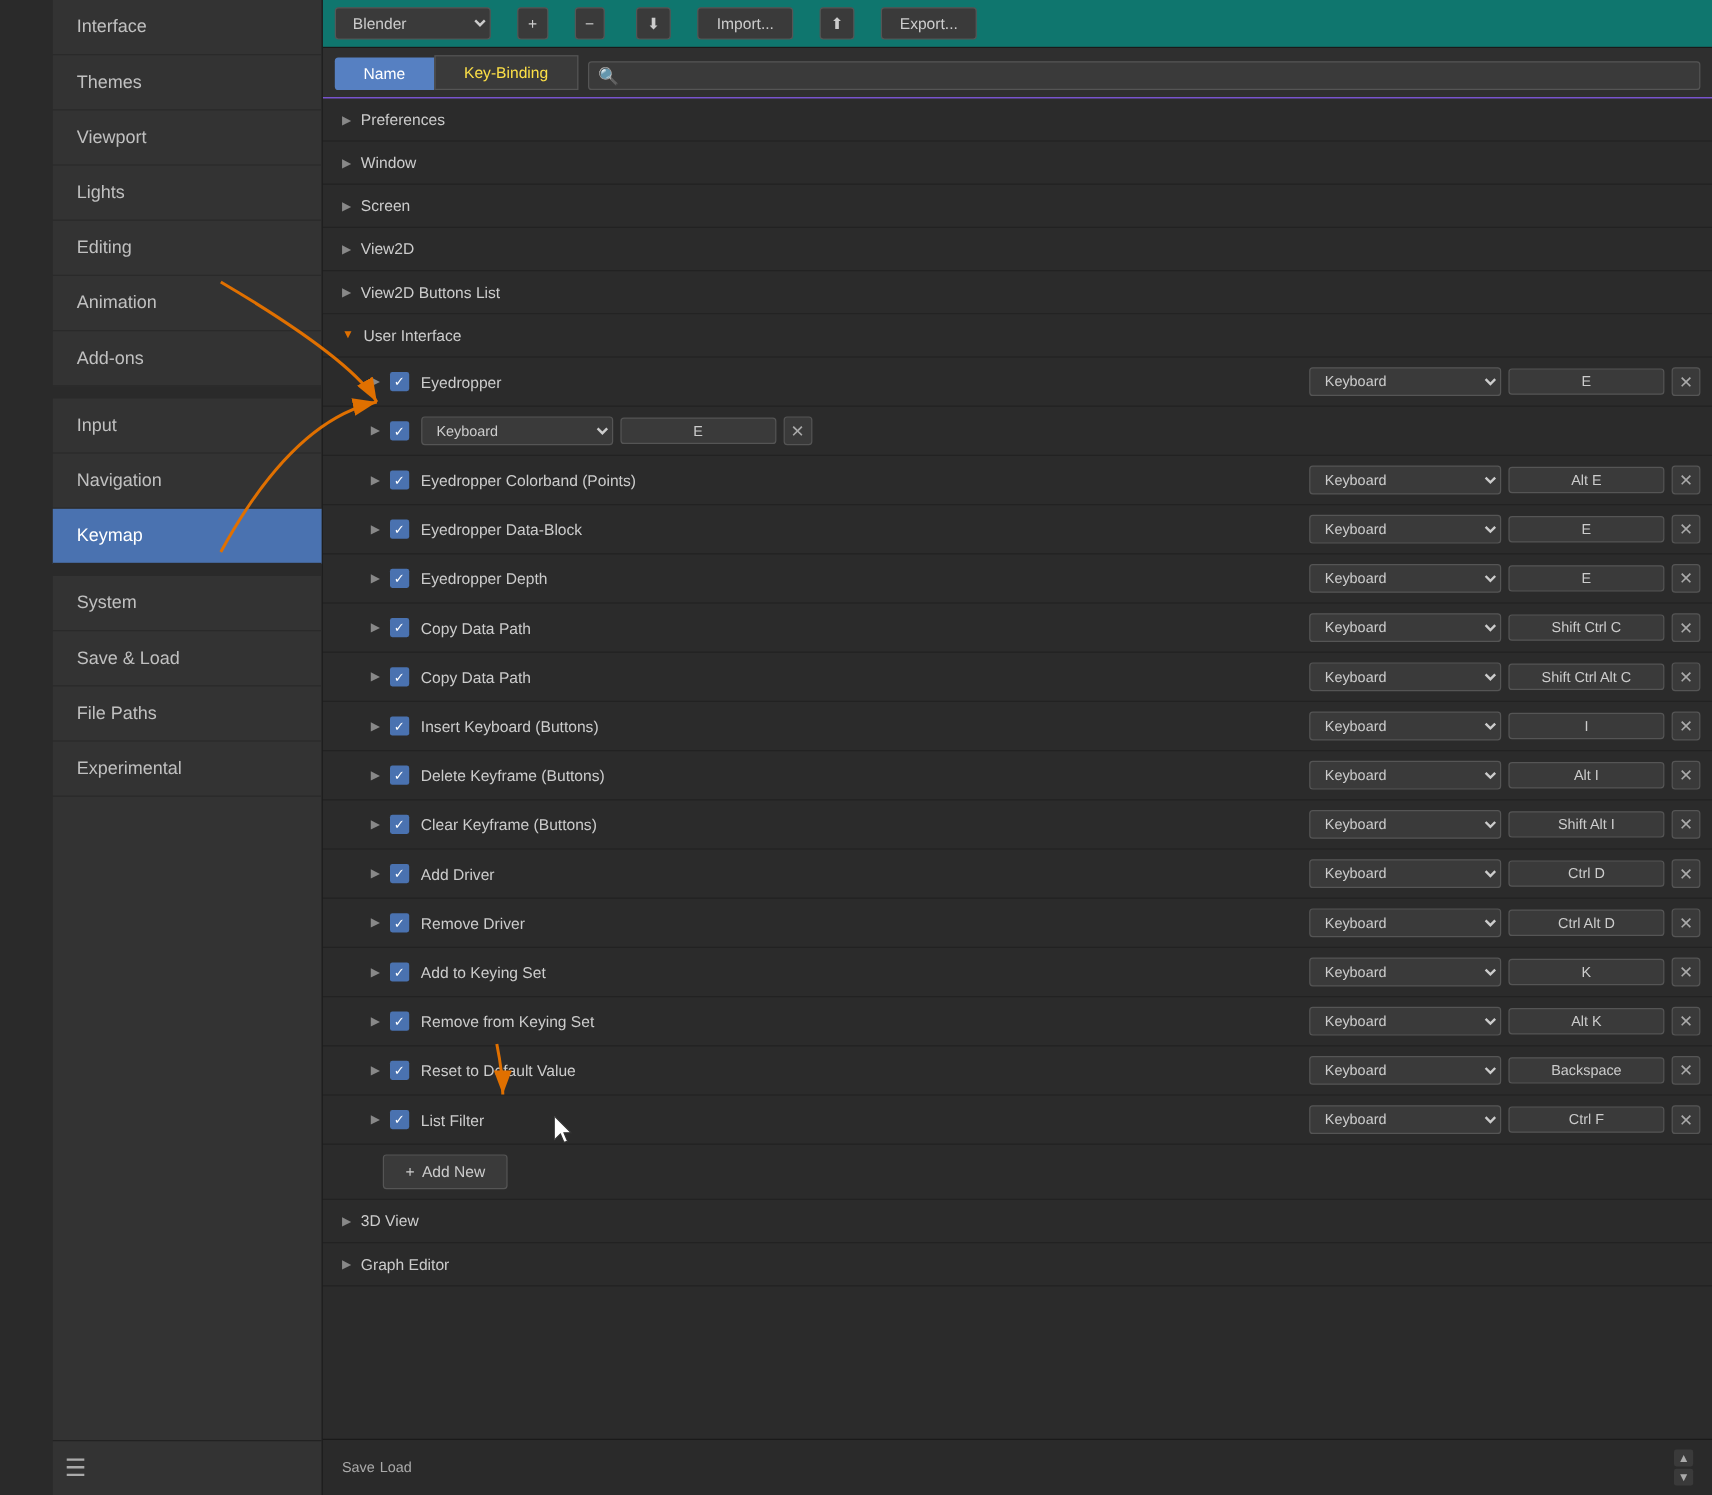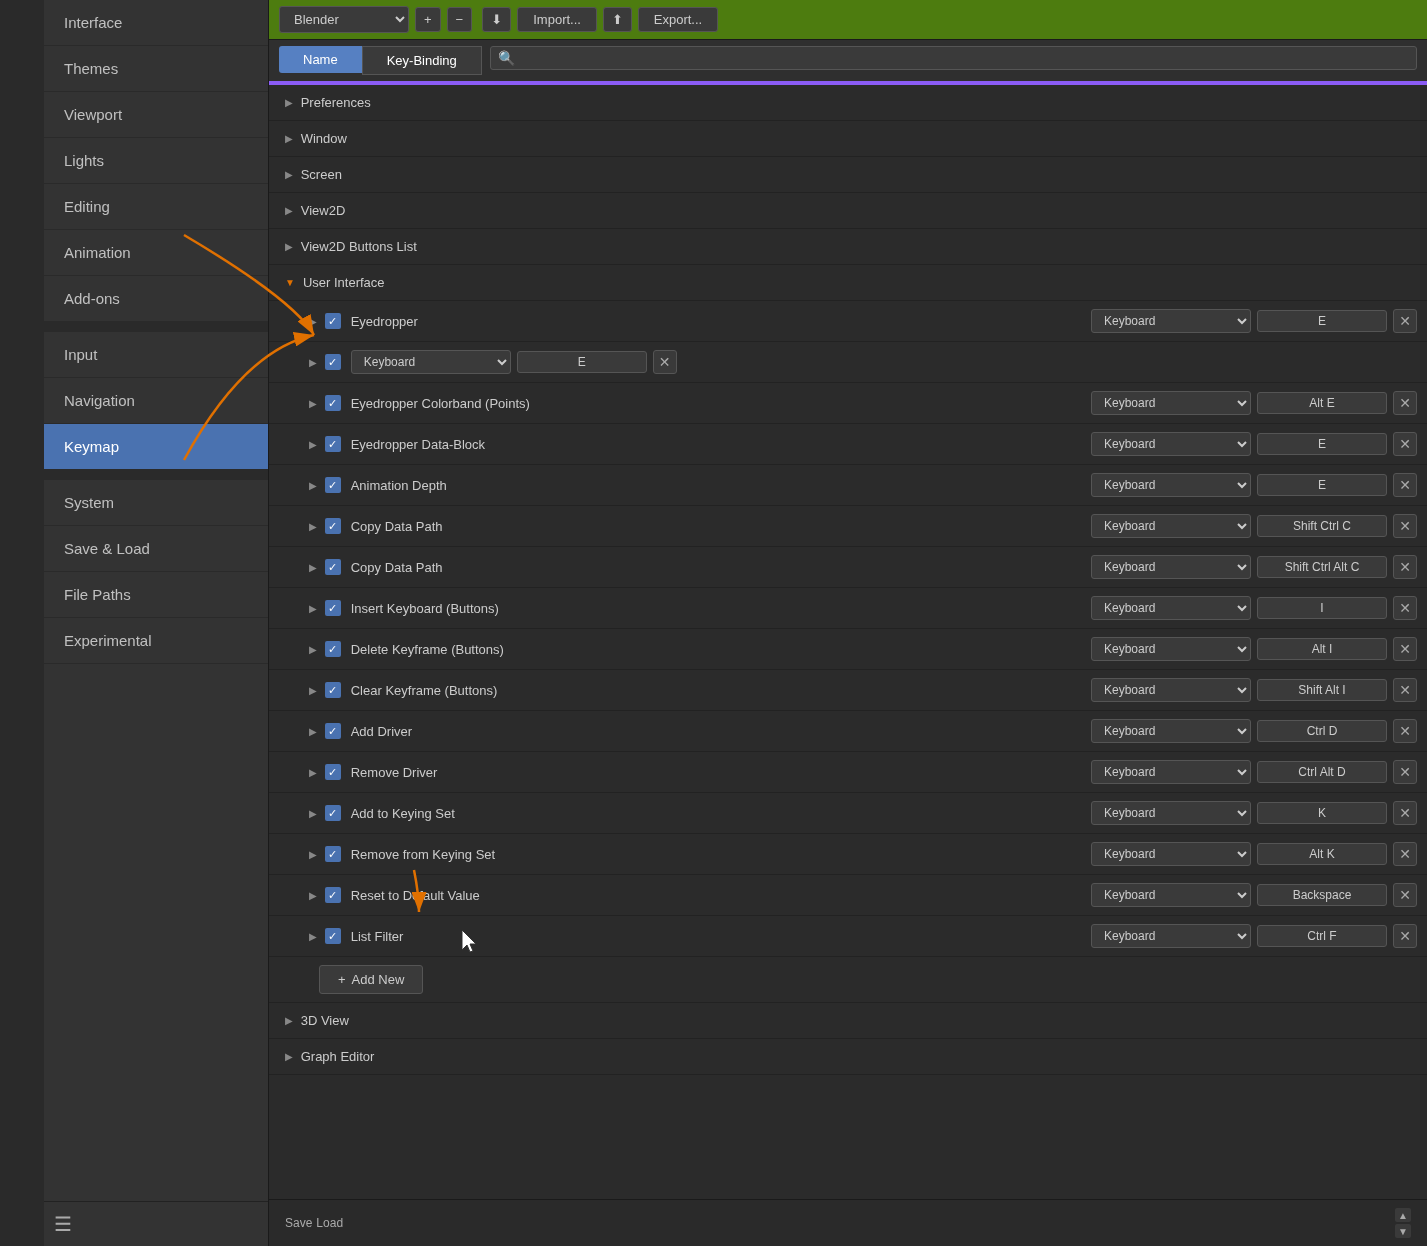--- a/index.html
+++ b/index.html
@@ -62,24 +62,23 @@
     .main-content {
       flex: 1;
       display: flex;
       flex-direction: column;
       background: #2b2b2b;
       overflow: hidden;
     }
     
     .top-bar {
       display: flex;
-      align-items: center;
-      gap: 6px;
+      gap: 22px;
       padding: 6px 10px;
-      background: #4d7c0f;
+      background: #0f766e;
       border-bottom: 1px solid #1a1a1a;
     }
     .preset-dropdown {
       background: #3a3a3a;
       border: 1px solid #555;
       color: #ccc;
       padding: 4px 10px;
       font-size: 13px;
       cursor: pointer;
       border-radius: 3px;
@@ -97,38 +96,38 @@
       align-items: center;
       justify-content: center;
     }
     .import-btn, .export-btn {
       padding: 4px 14px;
       min-width: 80px;
     }
     
     .search-bar {
       display: flex;
-      align-items: flex-start;
+      align-items: flex-end;
       padding: 6px 10px;
       background: #2f2f2f;
-      border-bottom: 4px solid #8b5cf6;
+      border-bottom: 1px solid #8b5cf6;
       gap: 0;
     }
     .search-tab {
       padding: 6px 24px;
       background: #5680c2;
       color: #fff;
       cursor: pointer;
       font-size: 13px;
       border-radius: 3px 0 0 3px;
     }
     .search-tab-alt {
       padding: 6px 24px;
       background: #3a3a3a;
-      color: #ffffff;
+      color: #fde047;
       cursor: pointer;
       font-size: 13px;
       border: 1px solid #555;
     }
     .search-input-wrap {
       display: flex;
       align-items: center;
       margin-left: 8px;
       background: #3a3a3a;
       border: 1px solid #555;
@@ -433,21 +432,21 @@
       <span class="row-label">Eyedropper Data-Block</span>
       <select class="row-input-type">
         <option>Keyboard</option>
       </select>
       <span class="row-key">E</span>
       <div class="row-remove">✕</div>
     </div>
             <div class="keymap-row">
       <span class="row-expand-arrow">▶</span>
       <div class="row-checkbox"></div>
-      <span class="row-label">Animation Depth</span>
+      <span class="row-label">Eyedropper Depth</span>
       <select class="row-input-type">
         <option>Keyboard</option>
       </select>
       <span class="row-key">E</span>
       <div class="row-remove">✕</div>
     </div>
             <div class="keymap-row">
       <span class="row-expand-arrow">▶</span>
       <div class="row-checkbox"></div>
       <span class="row-label">Copy Data Path</span>

